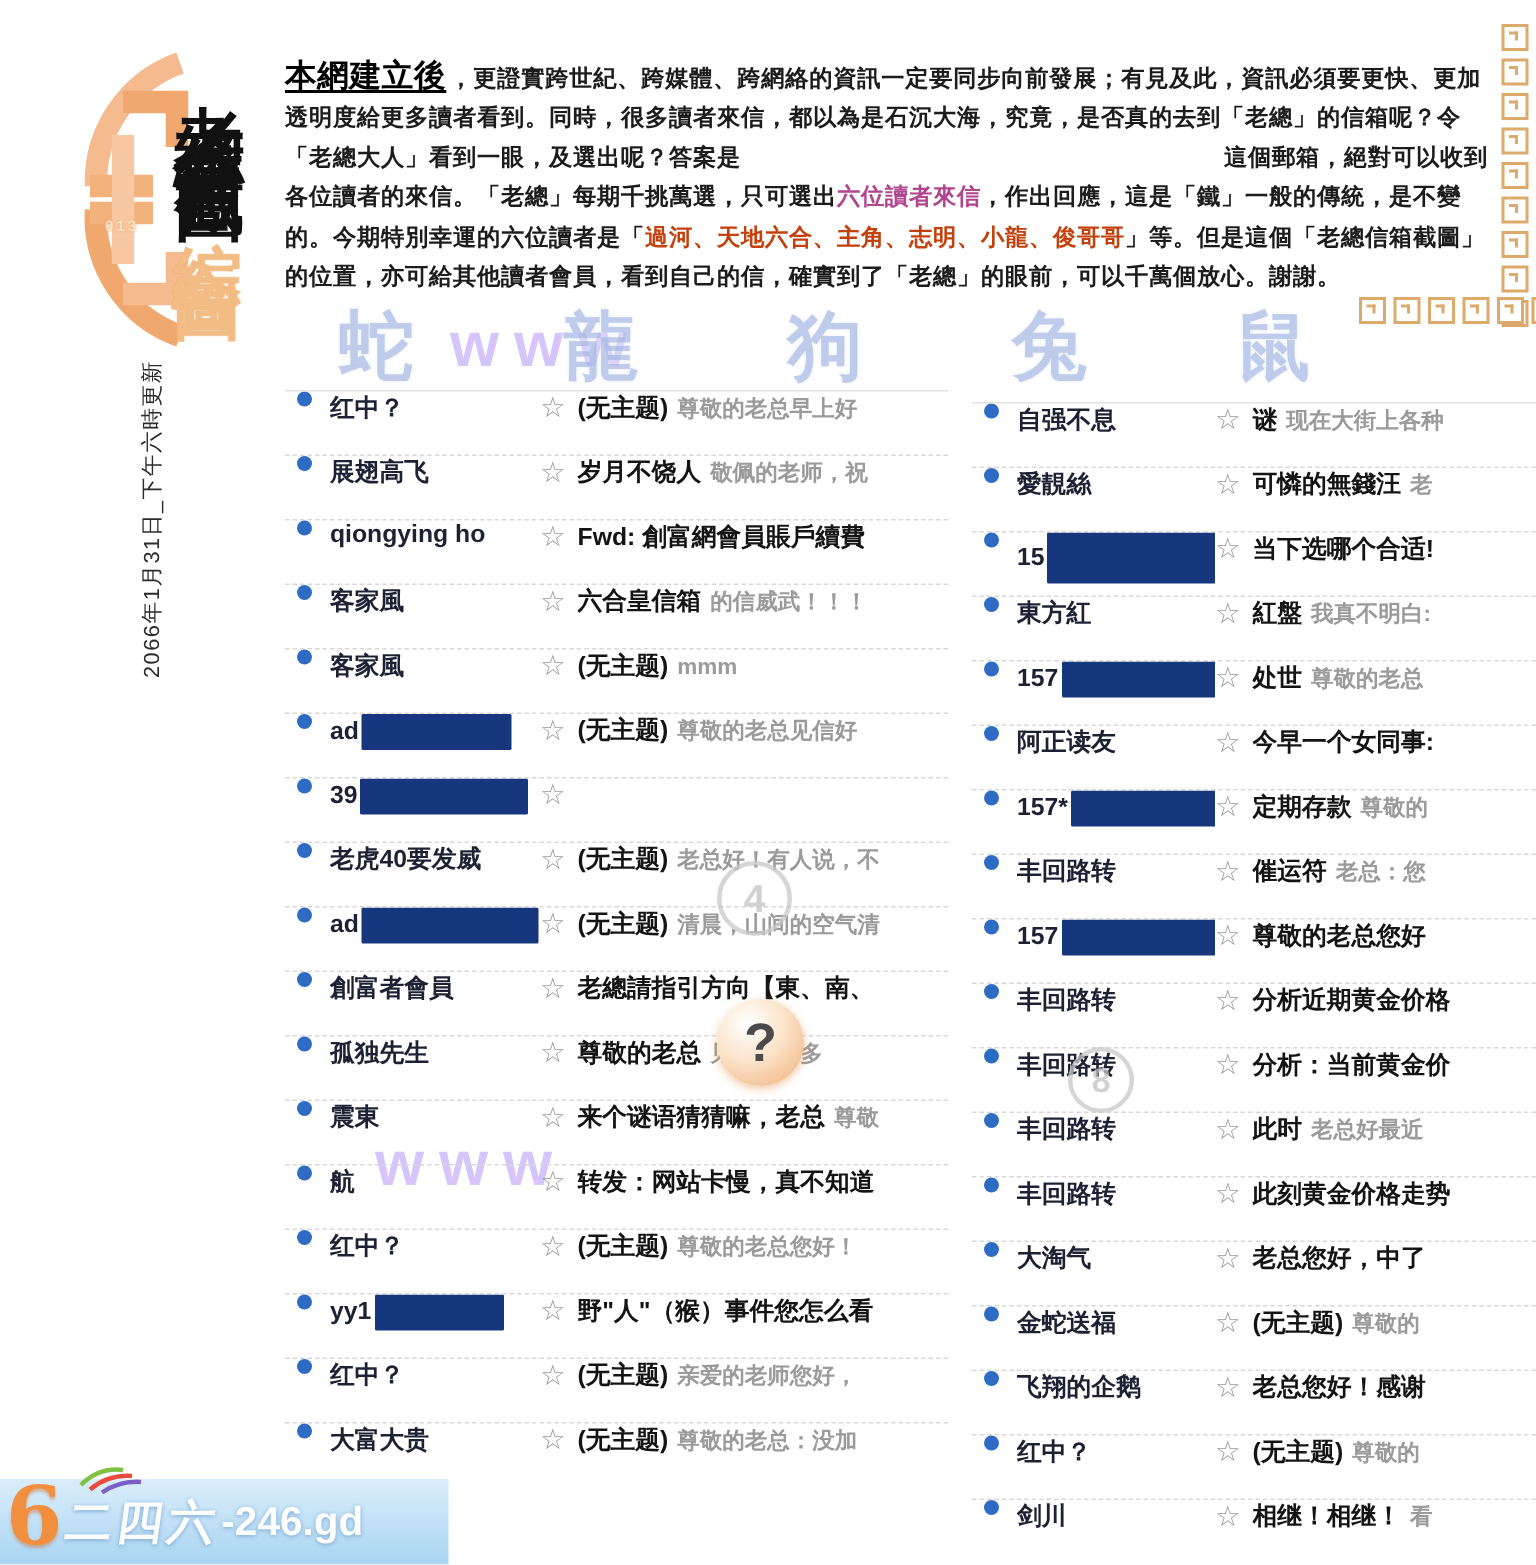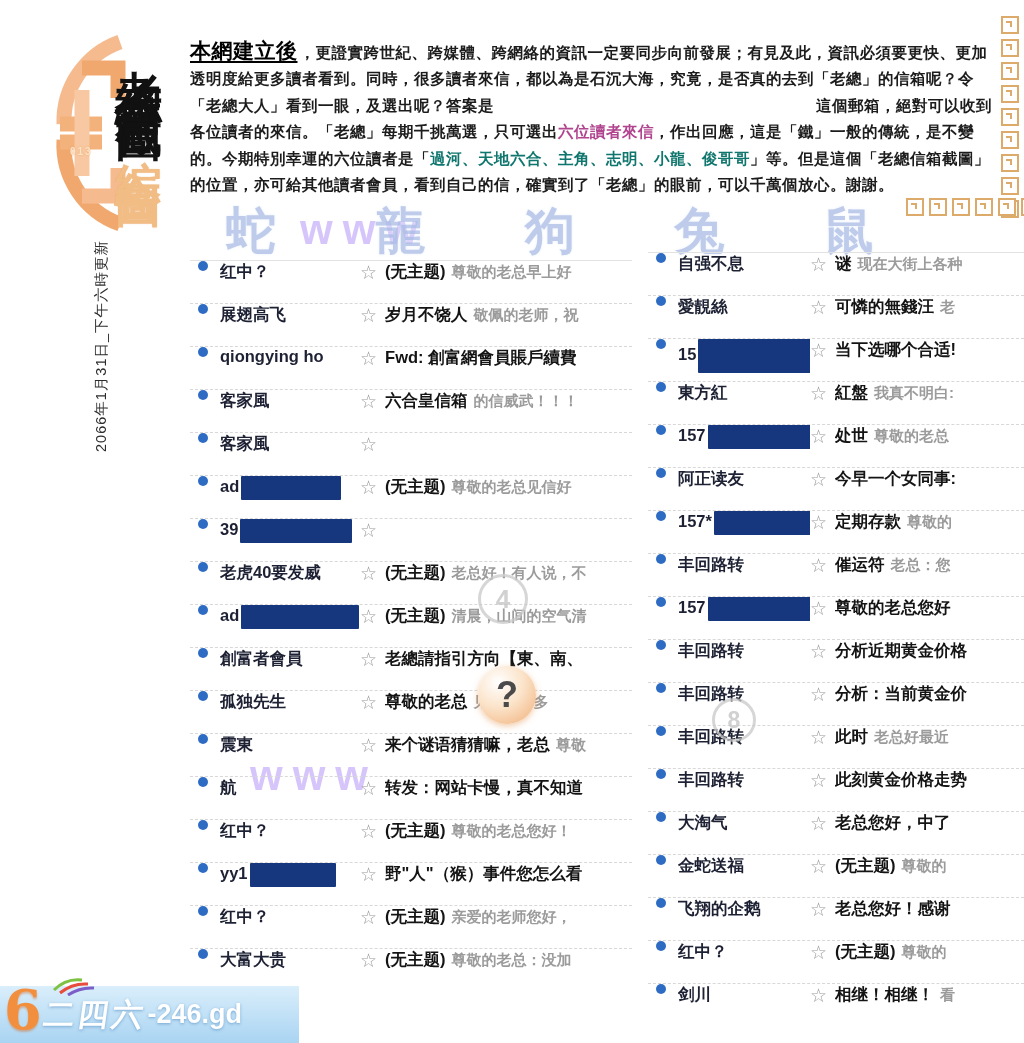--- a/index.html
+++ b/index.html
@@ -37,21 +37,21 @@
     font-size:15.5px;line-height:26.5px;color:#1c1c1c;font-weight:600;
     letter-spacing:.5px;
   }
   .intro .lead{
     font-size:21px;font-weight:bold;color:#000;
     text-decoration:underline;text-decoration-thickness:2px;text-underline-offset:3px;
     margin-right:2px;
   }
   .intro .gap{display:inline-block;width:322px;height:1px;}
   .intro .hl{color:#b1458f;}
-  .intro .red{color:#0f766e;}
+  .intro .red{color:#c2410c;}
   
   .meander-v{position:absolute;right:5px;top:16px;display:flex;flex-direction:column;gap:5px;}
   .meander-h{position:absolute;left:906px;top:198px;display:flex;gap:5px;}
   .mcell{width:14px;height:14px;border:2px solid #dcaa6b;position:relative;background:#fff;}
   .mcell::after{content:'';position:absolute;left:3px;top:3px;right:5px;bottom:5px;border:2px solid #dcaa6b;border-left:none;border-bottom:none;}
   
   .zodiac{
     position:absolute;left:226px;top:198px;width:648px;
     display:flex;justify-content:space-between;
     font-size:50px;font-weight:bold;color:#aebfe6;opacity:.8;
@@ -60,21 +60,21 @@
   }
   .web-wm{
     position:absolute;color:#8b5cf6;opacity:.35;font-size:42px;font-weight:bold;
     letter-spacing:10px;pointer-events:none;
   }
   .web-wm.one{left:300px;top:206px;}
   .web-wm.two{left:250px;top:752px;}
   
   .mail-col{position:absolute;border-top:1px solid #e2e2e2;}
   .col-left{left:190px;top:260px;width:442px;height:718px;overflow:hidden;}
-  .col-right{left:648px;top:252px;width:376px;height:752px;overflow:hidden;}
+  .col-right{left:648px;top:268px;width:376px;height:752px;overflow:hidden;}
   .mail-row{
     height:42px;display:flex;
     border-bottom:1px dashed #d8d8d8;cursor:pointer;
   }
   .bullet{
     width:10px;height:10px;border-radius:50%;background:#2e6cc4;
     margin:0 12px 0 8px;flex:0 0 10px;
   }
   .sender{
     font-size:16.5px;font-weight:bold;color:#1d2133;
@@ -204,20 +204,21 @@
     <div class="mail-row">
       <span class="bullet"></span>
       <span class="sender">客家風</span>
       <span class="star">☆</span>
       <span class="subjline"><span class="subj">六合皇信箱</span><span class="prev">的信威武！！！</span></span>
     </div>
     <div class="mail-row">
       <span class="bullet"></span>
       <span class="sender">客家風</span>
       <span class="star">☆</span>
+      <span class="subjline"><span class="subj">(无主题)</span><span class="prev">mmm</span></span>
     </div>
     <div class="mail-row">
       <span class="bullet"></span>
       <span class="sender">ad<span class="redact" style="width: 100px;"></span></span>
       <span class="star">☆</span>
       <span class="subjline"><span class="subj">(无主题)</span><span class="prev">尊敬的老总见信好</span></span>
     </div>
     <div class="mail-row">
       <span class="bullet"></span>
       <span class="sender">39<span class="redact" style="width: 112px;"></span></span>

